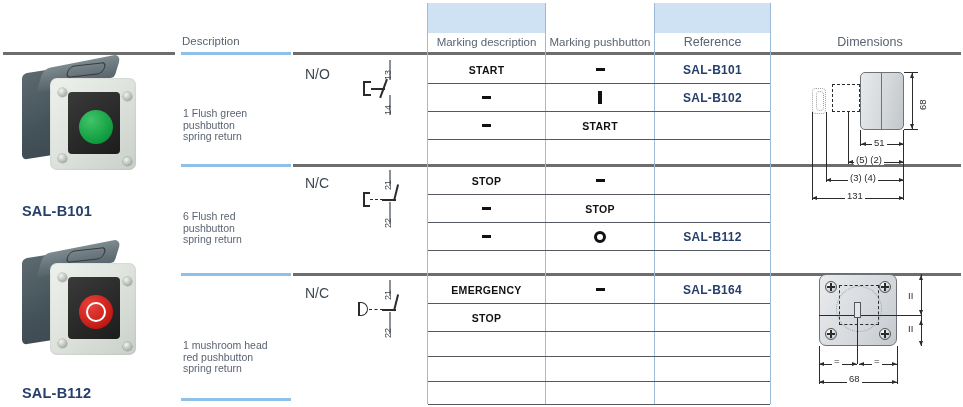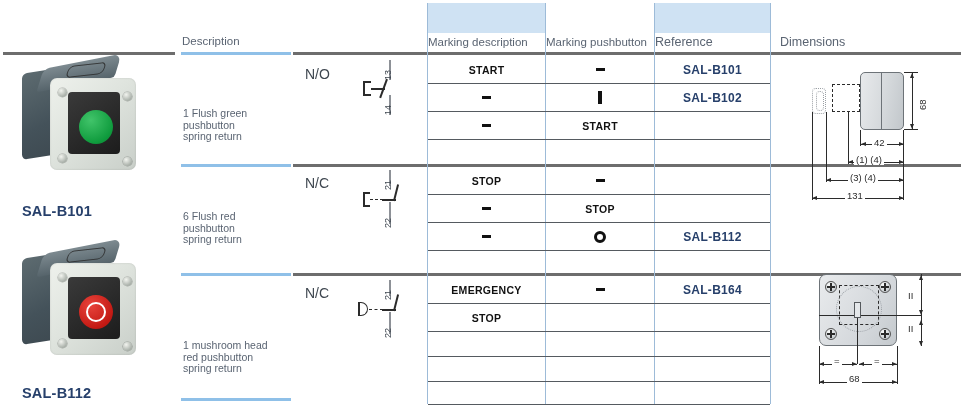--- a/index.html
+++ b/index.html
@@ -14,20 +14,21 @@
     position: relative;
     width: 963px; height: 407px;
     background: #ffffff;
   }
 
   
   .col-head {
     position: absolute;
     font-size: 11.5px;
     color: #5a6472;
+    text-align: center;
     white-space: nowrap;
   }
   .blue-box {
     position: absolute;
     background: #cfe2f3;
   }
 
   
   .rule-gray { position: absolute; background: #6d6d6d; height: 3px; }
   .rule-blue { position: absolute; background: #8fc0e8; height: 3px; }
@@ -445,26 +446,26 @@
     <div class="ext" style="left:122px; top:10px; height:58px;"></div>
     <div class="exth" style="left:114px; top:10px; width:14px;"></div>
     <div class="exth" style="left:114px; top:67px; width:14px;"></div>
     <div class="arrowU" style="left:119.5px; top:11px;"></div>
     <div class="arrowD" style="left:119.5px; top:62px;"></div>
     <div class="vlbl" style="left:127px; top:48px; font-size:9.5px;">68</div>
 
     <div class="exth" style="left:71px; top:82px; width:43px;"></div>
     <div class="arrowL" style="left:71px; top:79.5px;"></div>
     <div class="arrowR" style="left:109px; top:79.5px;"></div>
-    <div class="lbl" style="left:82px; top:75px;">42</div>
+    <div class="lbl" style="left:82px; top:75px;">51</div>
 
     <div class="exth" style="left:58px; top:100px; width:56px;"></div>
     <div class="arrowL" style="left:58px; top:97.5px;"></div>
     <div class="arrowR" style="left:109px; top:97.5px;"></div>
-    <div class="lbl" style="left:64px; top:92px;">(1) (4)</div>
+    <div class="lbl" style="left:64px; top:92px;">(5) (2)</div>
 
     <div class="exth" style="left:36px; top:118px; width:78px;"></div>
     <div class="arrowL" style="left:36px; top:115.5px;"></div>
     <div class="arrowR" style="left:109px; top:115.5px;"></div>
     <div class="lbl" style="left:58px; top:110px;">(3) (4)</div>
 
     <div class="exth" style="left:22px; top:136px; width:92px;"></div>
     <div class="arrowL" style="left:22px; top:133.5px;"></div>
     <div class="arrowR" style="left:109px; top:133.5px;"></div>
     <div class="lbl" style="left:55px; top:128px;">131</div>

